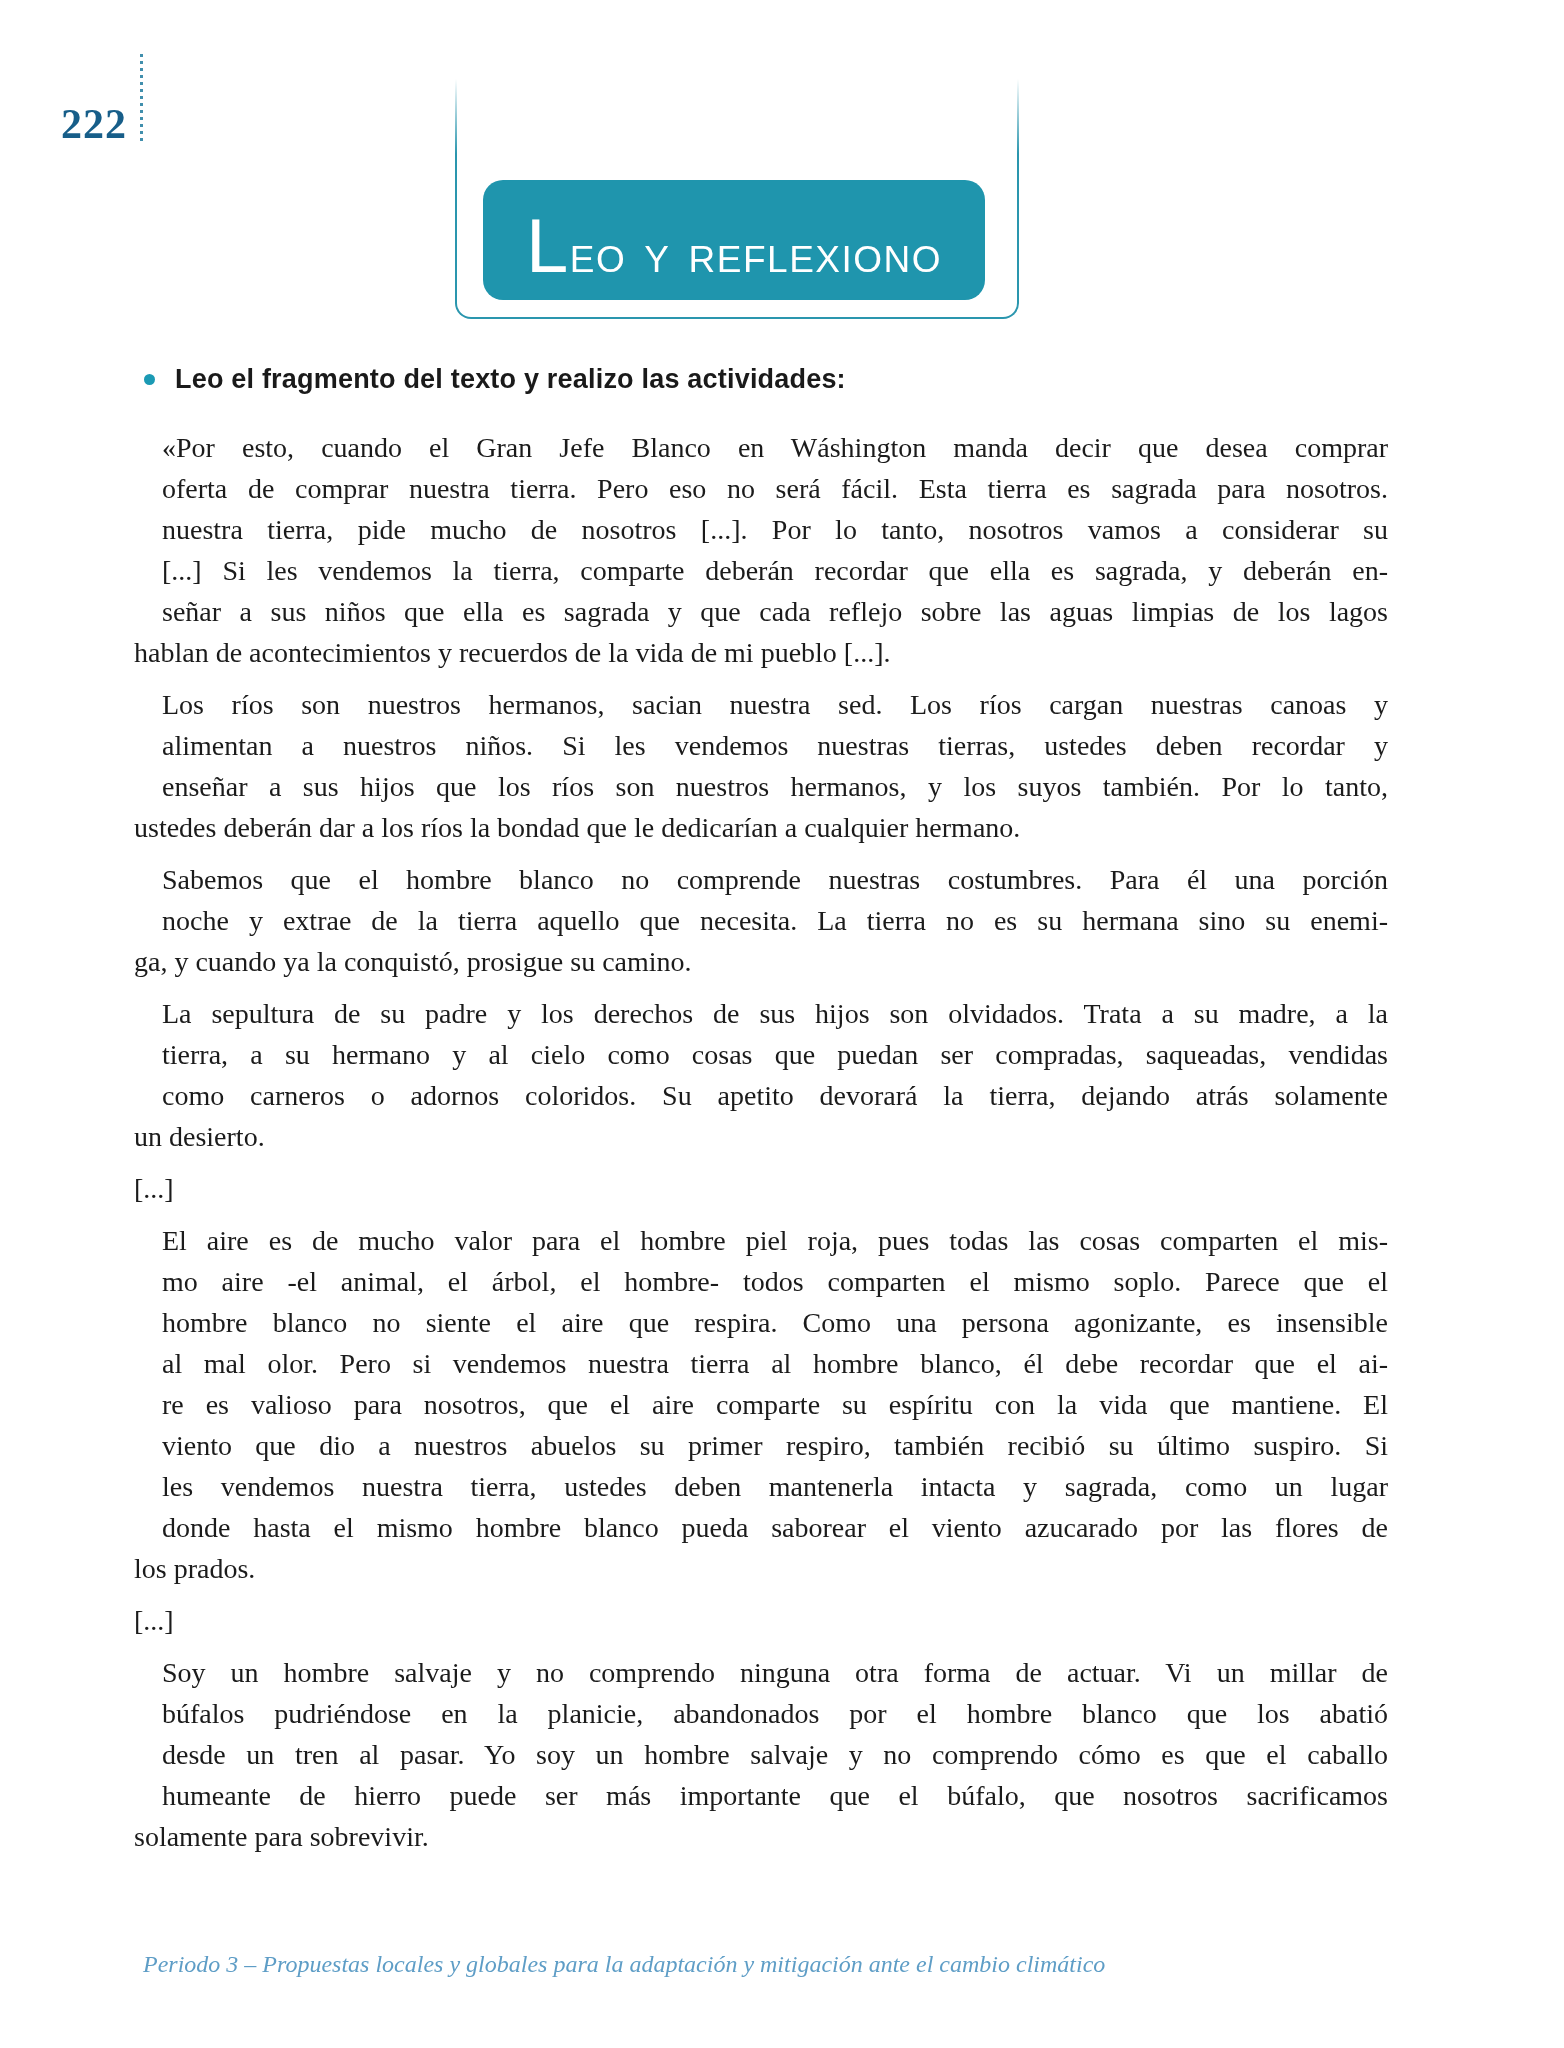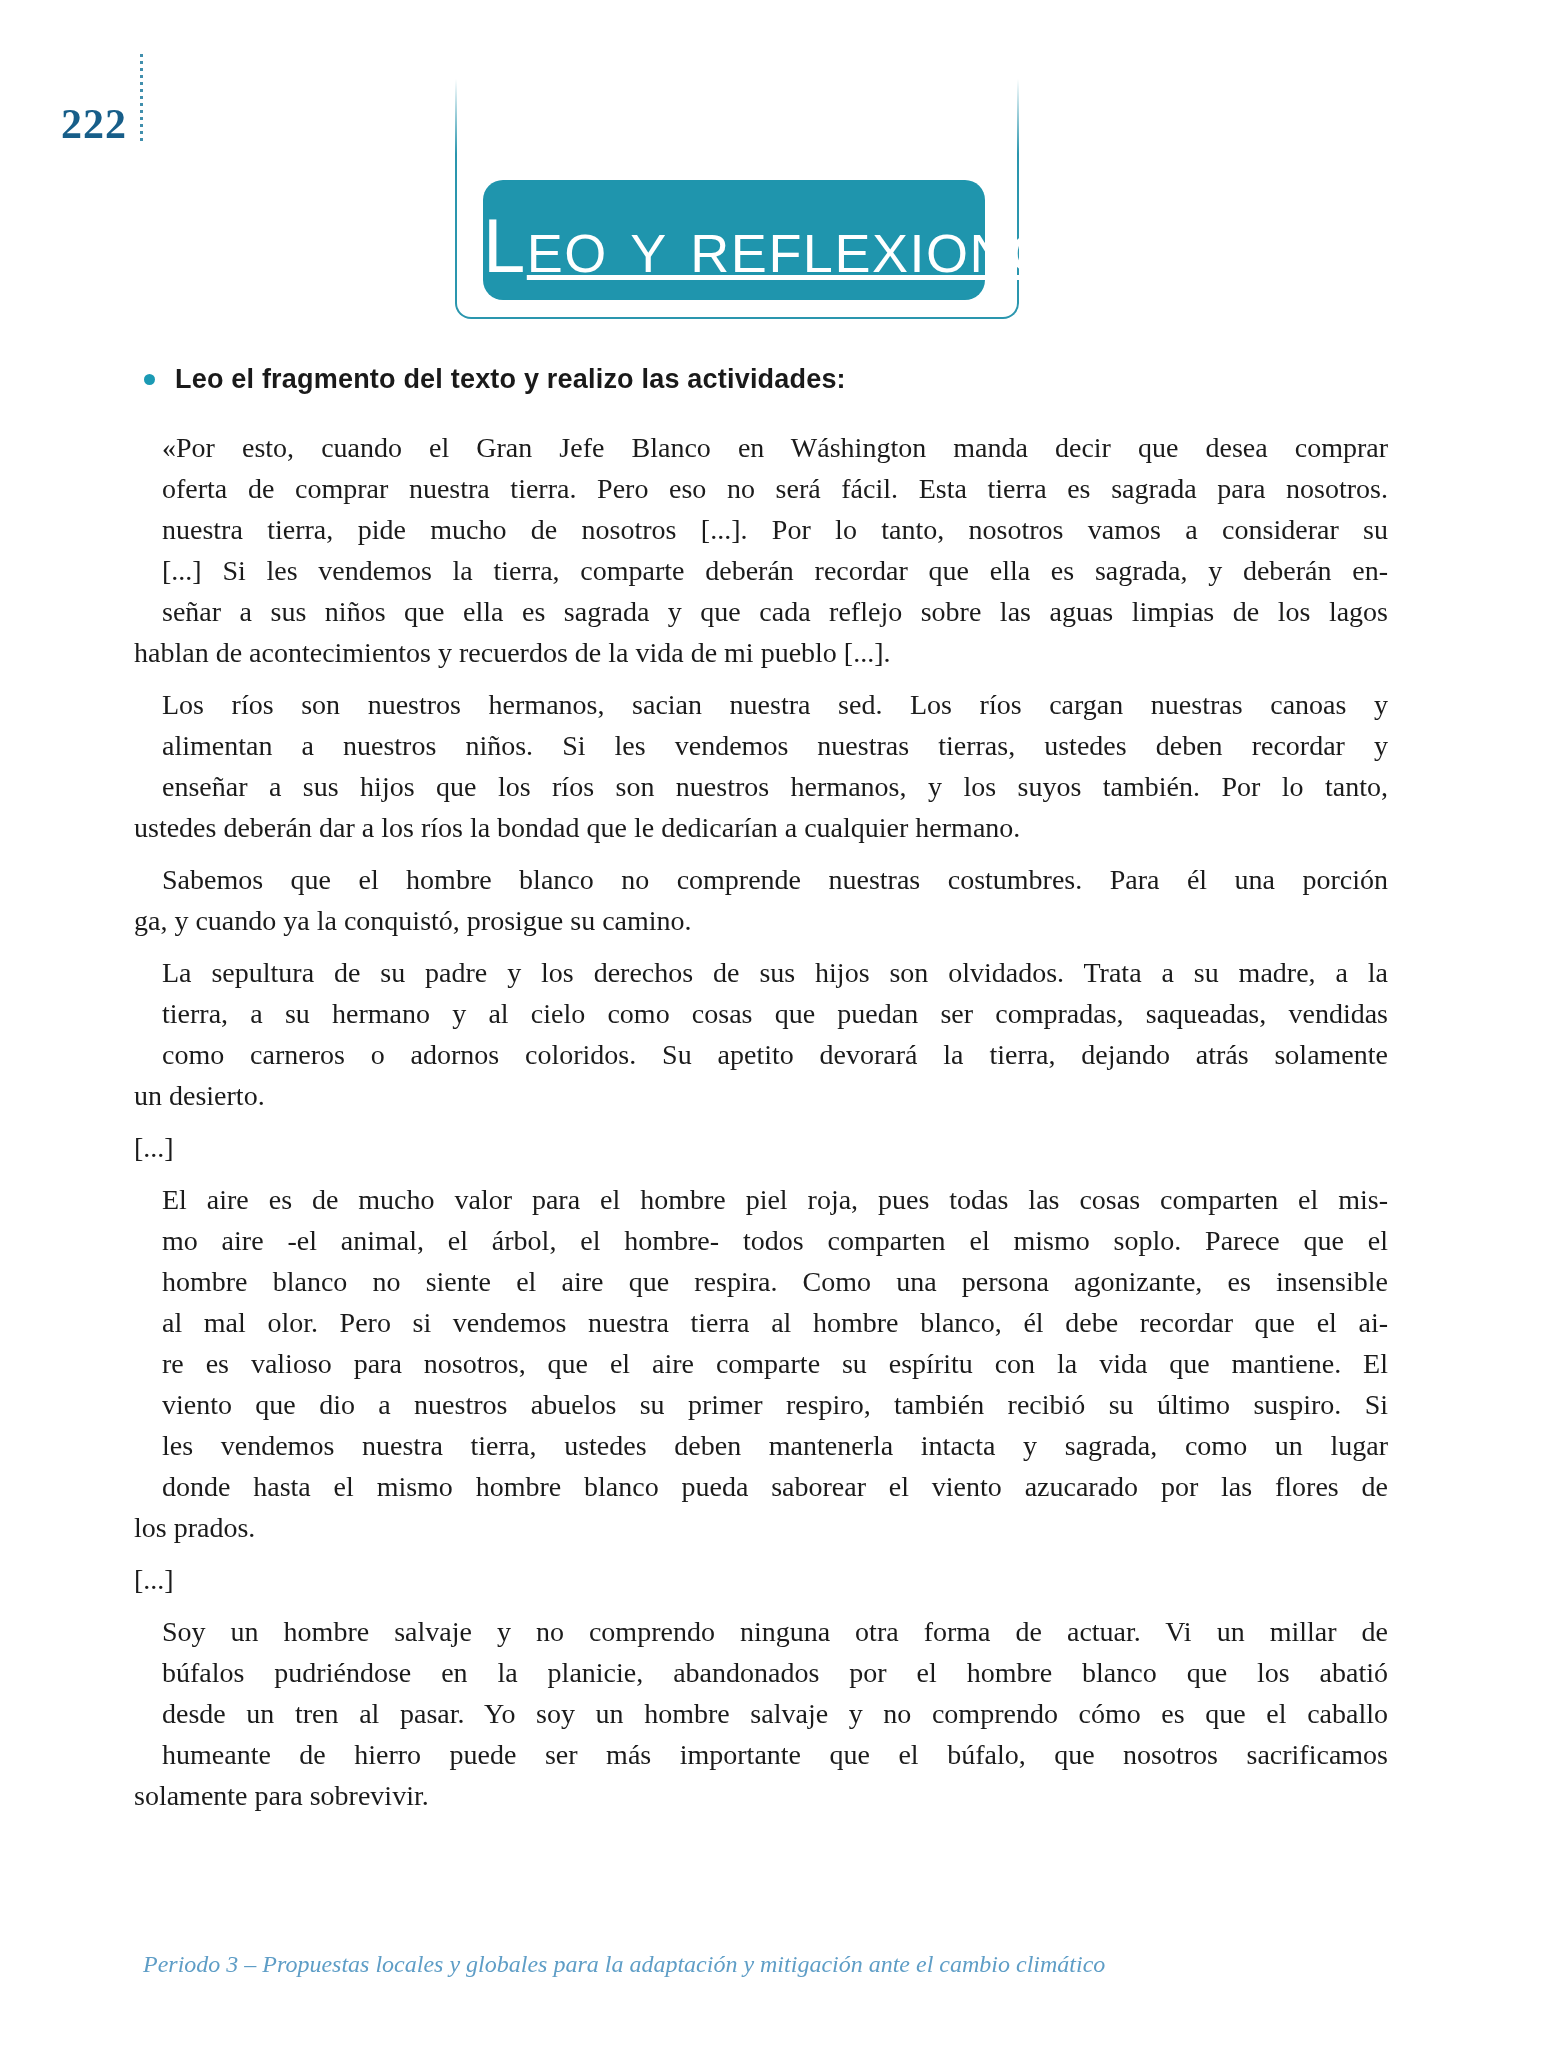--- a/index.html
+++ b/index.html
@@ -41,21 +41,21 @@
     position:absolute;left:483px;top:180px;width:502px;height:120px;
     background:#1F95AD;border-radius:20px;
   }
   .banner-title{
     position:absolute;left:0;right:0;bottom:16px;
     text-align:center;line-height:1;color:#ffffff;
     font-family:"Liberation Sans",sans-serif;font-weight:400;
     letter-spacing:1.5px;word-spacing:7px;white-space:nowrap;
   }
   .banner-title .ini{font-size:76px;}
-  .banner-title .rest{font-size:54px;text-decoration:underline;}
+  .banner-title .rest{font-size:37px;}
 
   
   .bullet-dot{
     position:absolute;left:144px;top:374px;width:11px;height:11px;
     border-radius:50%;background:#1B9AB4;
   }
   .instruction{
     position:absolute;left:175px;top:364px;
     font:bold 27px/30px "Liberation Sans",sans-serif;
     color:#1a1a1a;letter-spacing:0.2px;
@@ -105,20 +105,21 @@
       <div class="tl">hablan de acontecimientos y recuerdos de la vida de mi pueblo [...].</div>
     </div>
     <div class="para">
       <div class="tl just">Los ríos son nuestros hermanos, sacian nuestra sed. Los ríos cargan nuestras canoas y</div>
       <div class="tl just">alimentan a nuestros niños. Si les vendemos nuestras tierras, ustedes deben recordar y</div>
       <div class="tl just">enseñar a sus hijos que los ríos son nuestros hermanos, y los suyos también. Por lo tanto,</div>
       <div class="tl">ustedes deberán dar a los ríos la bondad que le dedicarían a cualquier hermano.</div>
     </div>
     <div class="para">
       <div class="tl just">Sabemos que el hombre blanco no comprende nuestras costumbres. Para él una porción</div>
+      <div class="tl just">noche y extrae de la tierra aquello que necesita. La tierra no es su hermana sino su enemi-</div>
       <div class="tl">ga, y cuando ya la conquistó, prosigue su camino.</div>
     </div>
     <div class="para">
       <div class="tl just">La sepultura de su padre y los derechos de sus hijos son olvidados. Trata a su madre, a la</div>
       <div class="tl just">tierra, a su hermano y al cielo como cosas que puedan ser compradas, saqueadas, vendidas</div>
       <div class="tl just">como carneros o adornos coloridos. Su apetito devorará la tierra, dejando atrás solamente</div>
       <div class="tl">un desierto.</div>
     </div>
     <div class="para">
       <div class="tl">[...]</div>

